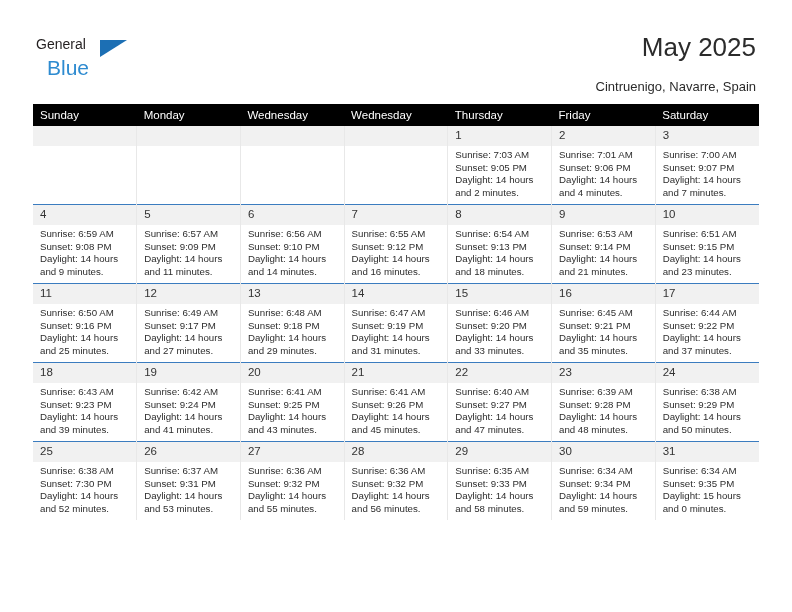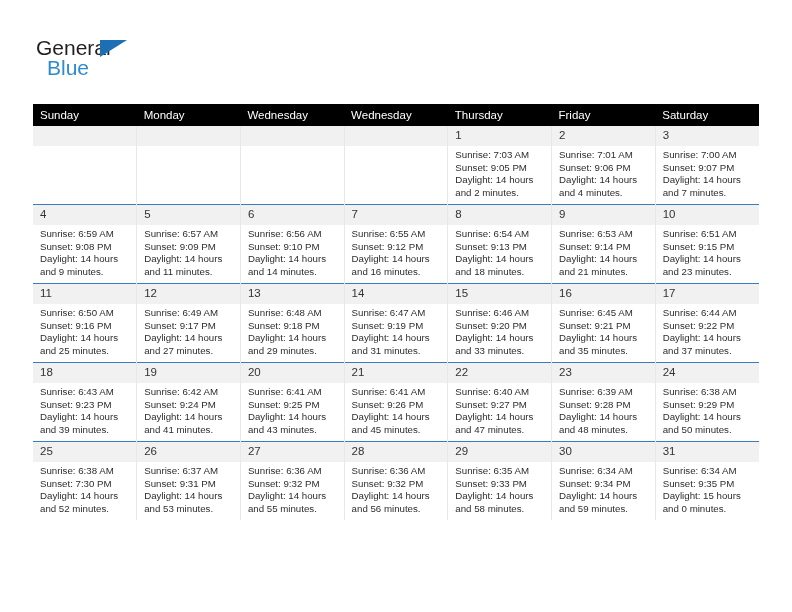--- a/index.html
+++ b/index.html
@@ -33,21 +33,21 @@
     position: absolute;
     left: 36px;
     top: 36px;
     width: 180px;
     height: 46px;
   }
   .logo-general {
     position: absolute;
     left: 0;
     top: 0;
-    font-size: 21px;
+    font-size: 14px;
     letter-spacing: 0px;
     color: #231f20;
     font-family: "Liberation Sans", sans-serif;
     text-align: right;
   }
   .logo-tri {
     position: absolute;
     left: 64px;
     top: 4px;
     width: 0;
@@ -142,20 +142,22 @@
 <div class="page">
 
   <div class="top">
 
     <div class="logo">
       <span class="logo-general">General</span>
       <span class="logo-tri"></span>
       <span class="logo-blue">Blue</span>
     </div>
 
+    <div class="title">May 2025</div>
+    <div class="subtitle">Cintruenigo, Navarre, Spain</div>
   </div>
 
   <table class="cal">
     <thead>
       <tr>
         <th>Sunday</th>
         <th>Monday</th>
         <th>Wednesday</th>
         <th>Wednesday</th>
         <th>Thursday</th>

